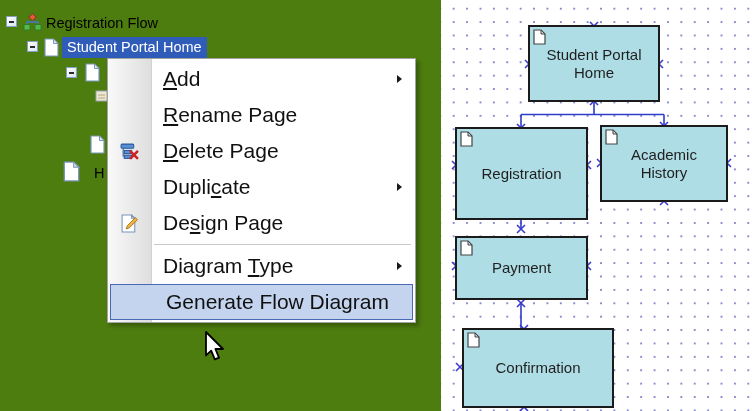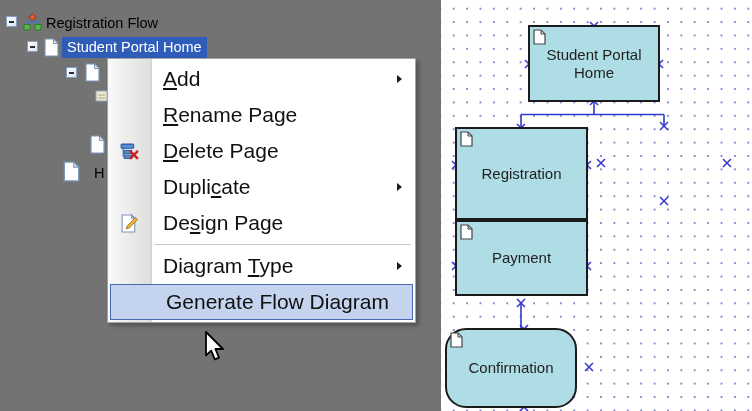--- a/index.html
+++ b/index.html
@@ -5,21 +5,21 @@
   :root{
     --selection:#2e5cb8;
     --menu-highlight:#c4d4ef;
     --menu-highlight-border:#4a69b5;
     --node-fill:#aedde5;
     --node-border:#1b1b1b;
     --connector:#2f3cc9;
     --grid-dot:#8a8ad0;
   }
   html,body{margin:0;padding:0;background:#fff;}
-  #canvas{position:relative;width:752px;height:411px;overflow:hidden;background:#737373;
+  #canvas{position:relative;width:752px;height:411px;overflow:hidden;background:#4d7c0f;
           font-family:"Liberation Sans","DejaVu Sans",sans-serif;}
   
   .abs{position:absolute;}
   .tree-label{font-size:14.5px;color:#000;line-height:20px;white-space:nowrap;}
   .expander{width:11px;height:11px;border:1px solid #86a0c4;box-sizing:border-box;
             background:linear-gradient(135deg,#ffffff,#d9e4f1);z-index:1;}
   .expander::after{content:"";display:block;width:5px;height:1.6px;background:#2b2b2b;
                    margin:4px auto 0;}
   .sel-row{background:var(--selection);color:#fff;height:21px;line-height:21px;
            padding:0 5px;font-size:14.5px;white-space:nowrap;z-index:1;}
@@ -204,30 +204,37 @@
     </div>
 
     <div class="node" style="left:14px;top:127px;width:133px;height:93px;">
       <svg class="fold" width="13" height="16" viewBox="0 0 13 16">
         <path d="M1 1 h7 l4 4 v10 h-11 z" fill="#fff" stroke="#444" stroke-width="1.2"></path>
         <path d="M8 1 l4 4 h-4 z" fill="#cfd6dd" stroke="#444"></path>
       </svg>
       <span>Registration</span>
     </div>
 
-
-    <div class="node" style="left:14px;top:220px;width:133px;height:76px;">
+    <div class="node" style="left:159px;top:125px;width:128px;height:77px;padding:4px 16px;">
+      <svg class="fold" width="13" height="16" viewBox="0 0 13 16">
+        <path d="M1 1 h7 l4 4 v10 h-11 z" fill="#fff" stroke="#444" stroke-width="1.2"></path>
+        <path d="M8 1 l4 4 h-4 z" fill="#cfd6dd" stroke="#444"></path>
+      </svg>
+      <span>Academic History</span>
+    </div>
+
+    <div class="node" style="left:14px;top:236px;width:133px;height:64px;">
       <svg class="fold" width="13" height="16" viewBox="0 0 13 16">
         <path d="M1 1 h7 l4 4 v10 h-11 z" fill="#fff" stroke="#444" stroke-width="1.2"></path>
         <path d="M8 1 l4 4 h-4 z" fill="#cfd6dd" stroke="#444"></path>
       </svg>
       <span>Payment</span>
     </div>
 
-    <div class="node" style="left:4px;top:328px;width:132px;height:80px;border-radius:21px;">
+    <div class="node" style="left:21px;top:328px;width:152px;height:80px;">
       <svg class="fold" width="13" height="16" viewBox="0 0 13 16">
         <path d="M1 1 h7 l4 4 v10 h-11 z" fill="#fff" stroke="#444" stroke-width="1.2"></path>
         <path d="M8 1 l4 4 h-4 z" fill="#cfd6dd" stroke="#444"></path>
       </svg>
       <span>Confirmation</span>
     </div>
   </div>
 
   <svg id="cursor" width="24" height="32" viewBox="0 0 12 16">
     <path d="M1 0.5 L1 12.2 L3.6 9.8 L5.4 14.2 L7.5 13.3 L5.7 9 L9.5 9 Z" fill="#fff" stroke="#000" stroke-width="0.9" stroke-linejoin="round"></path>

